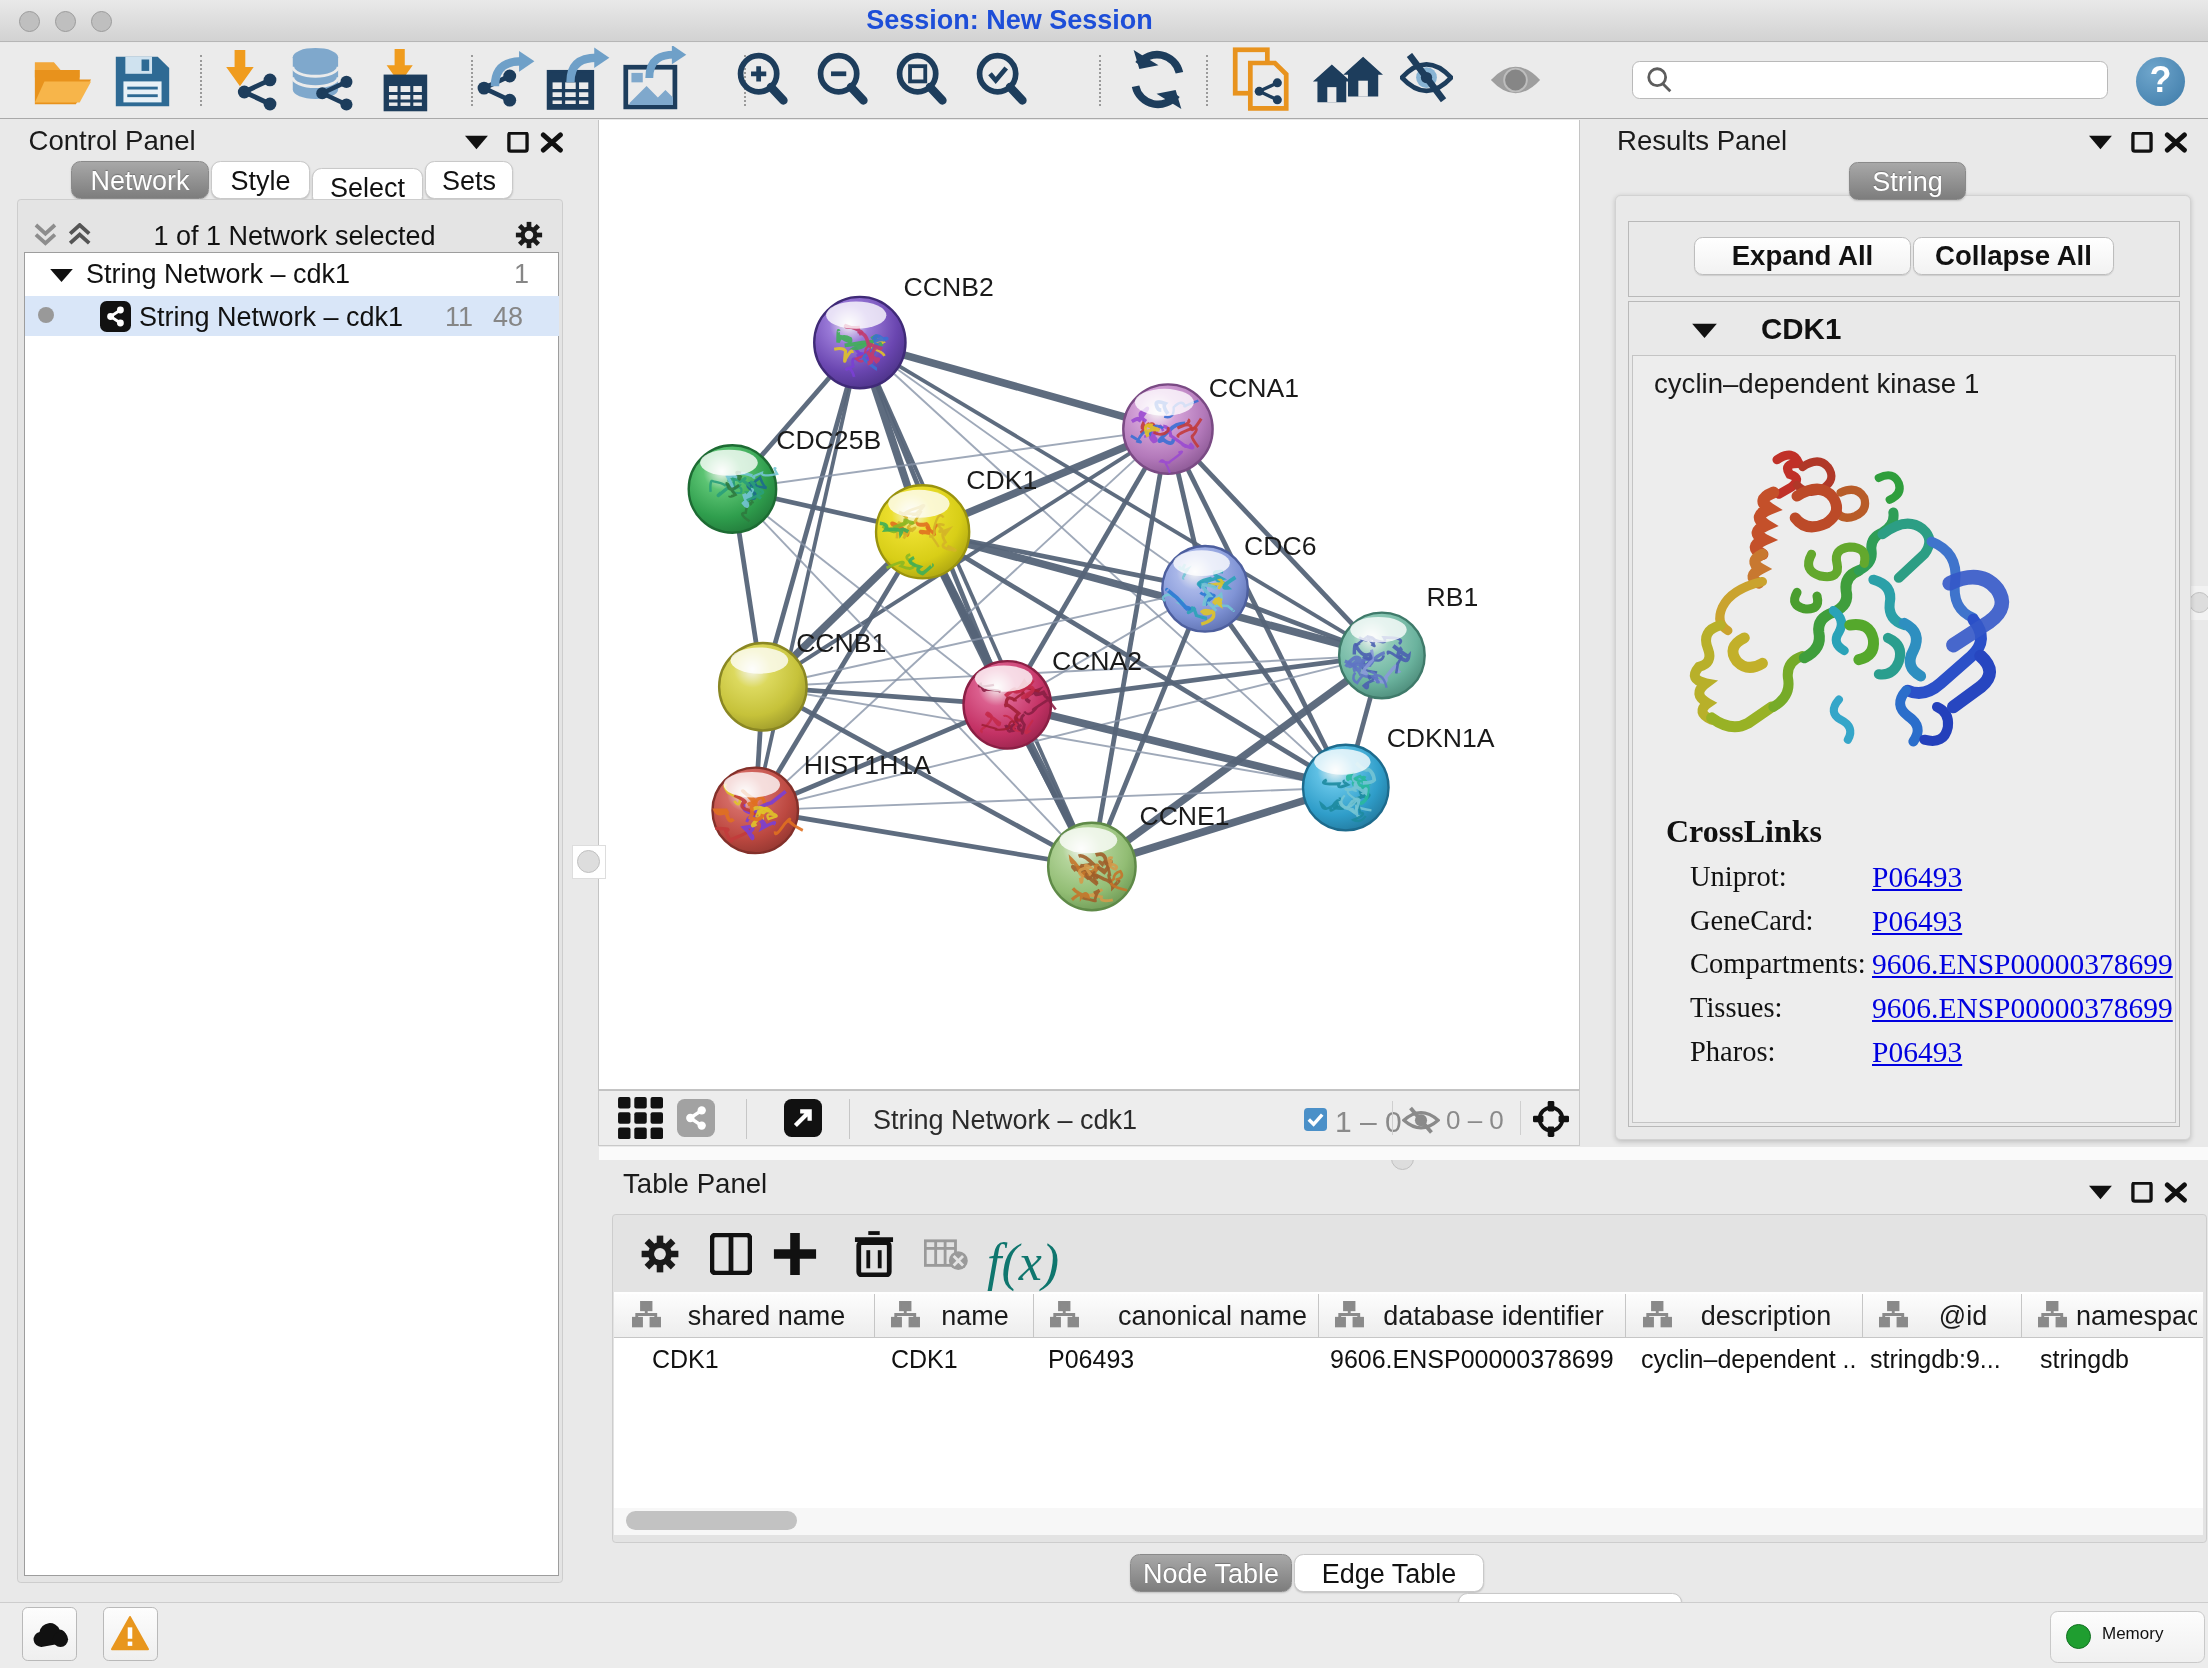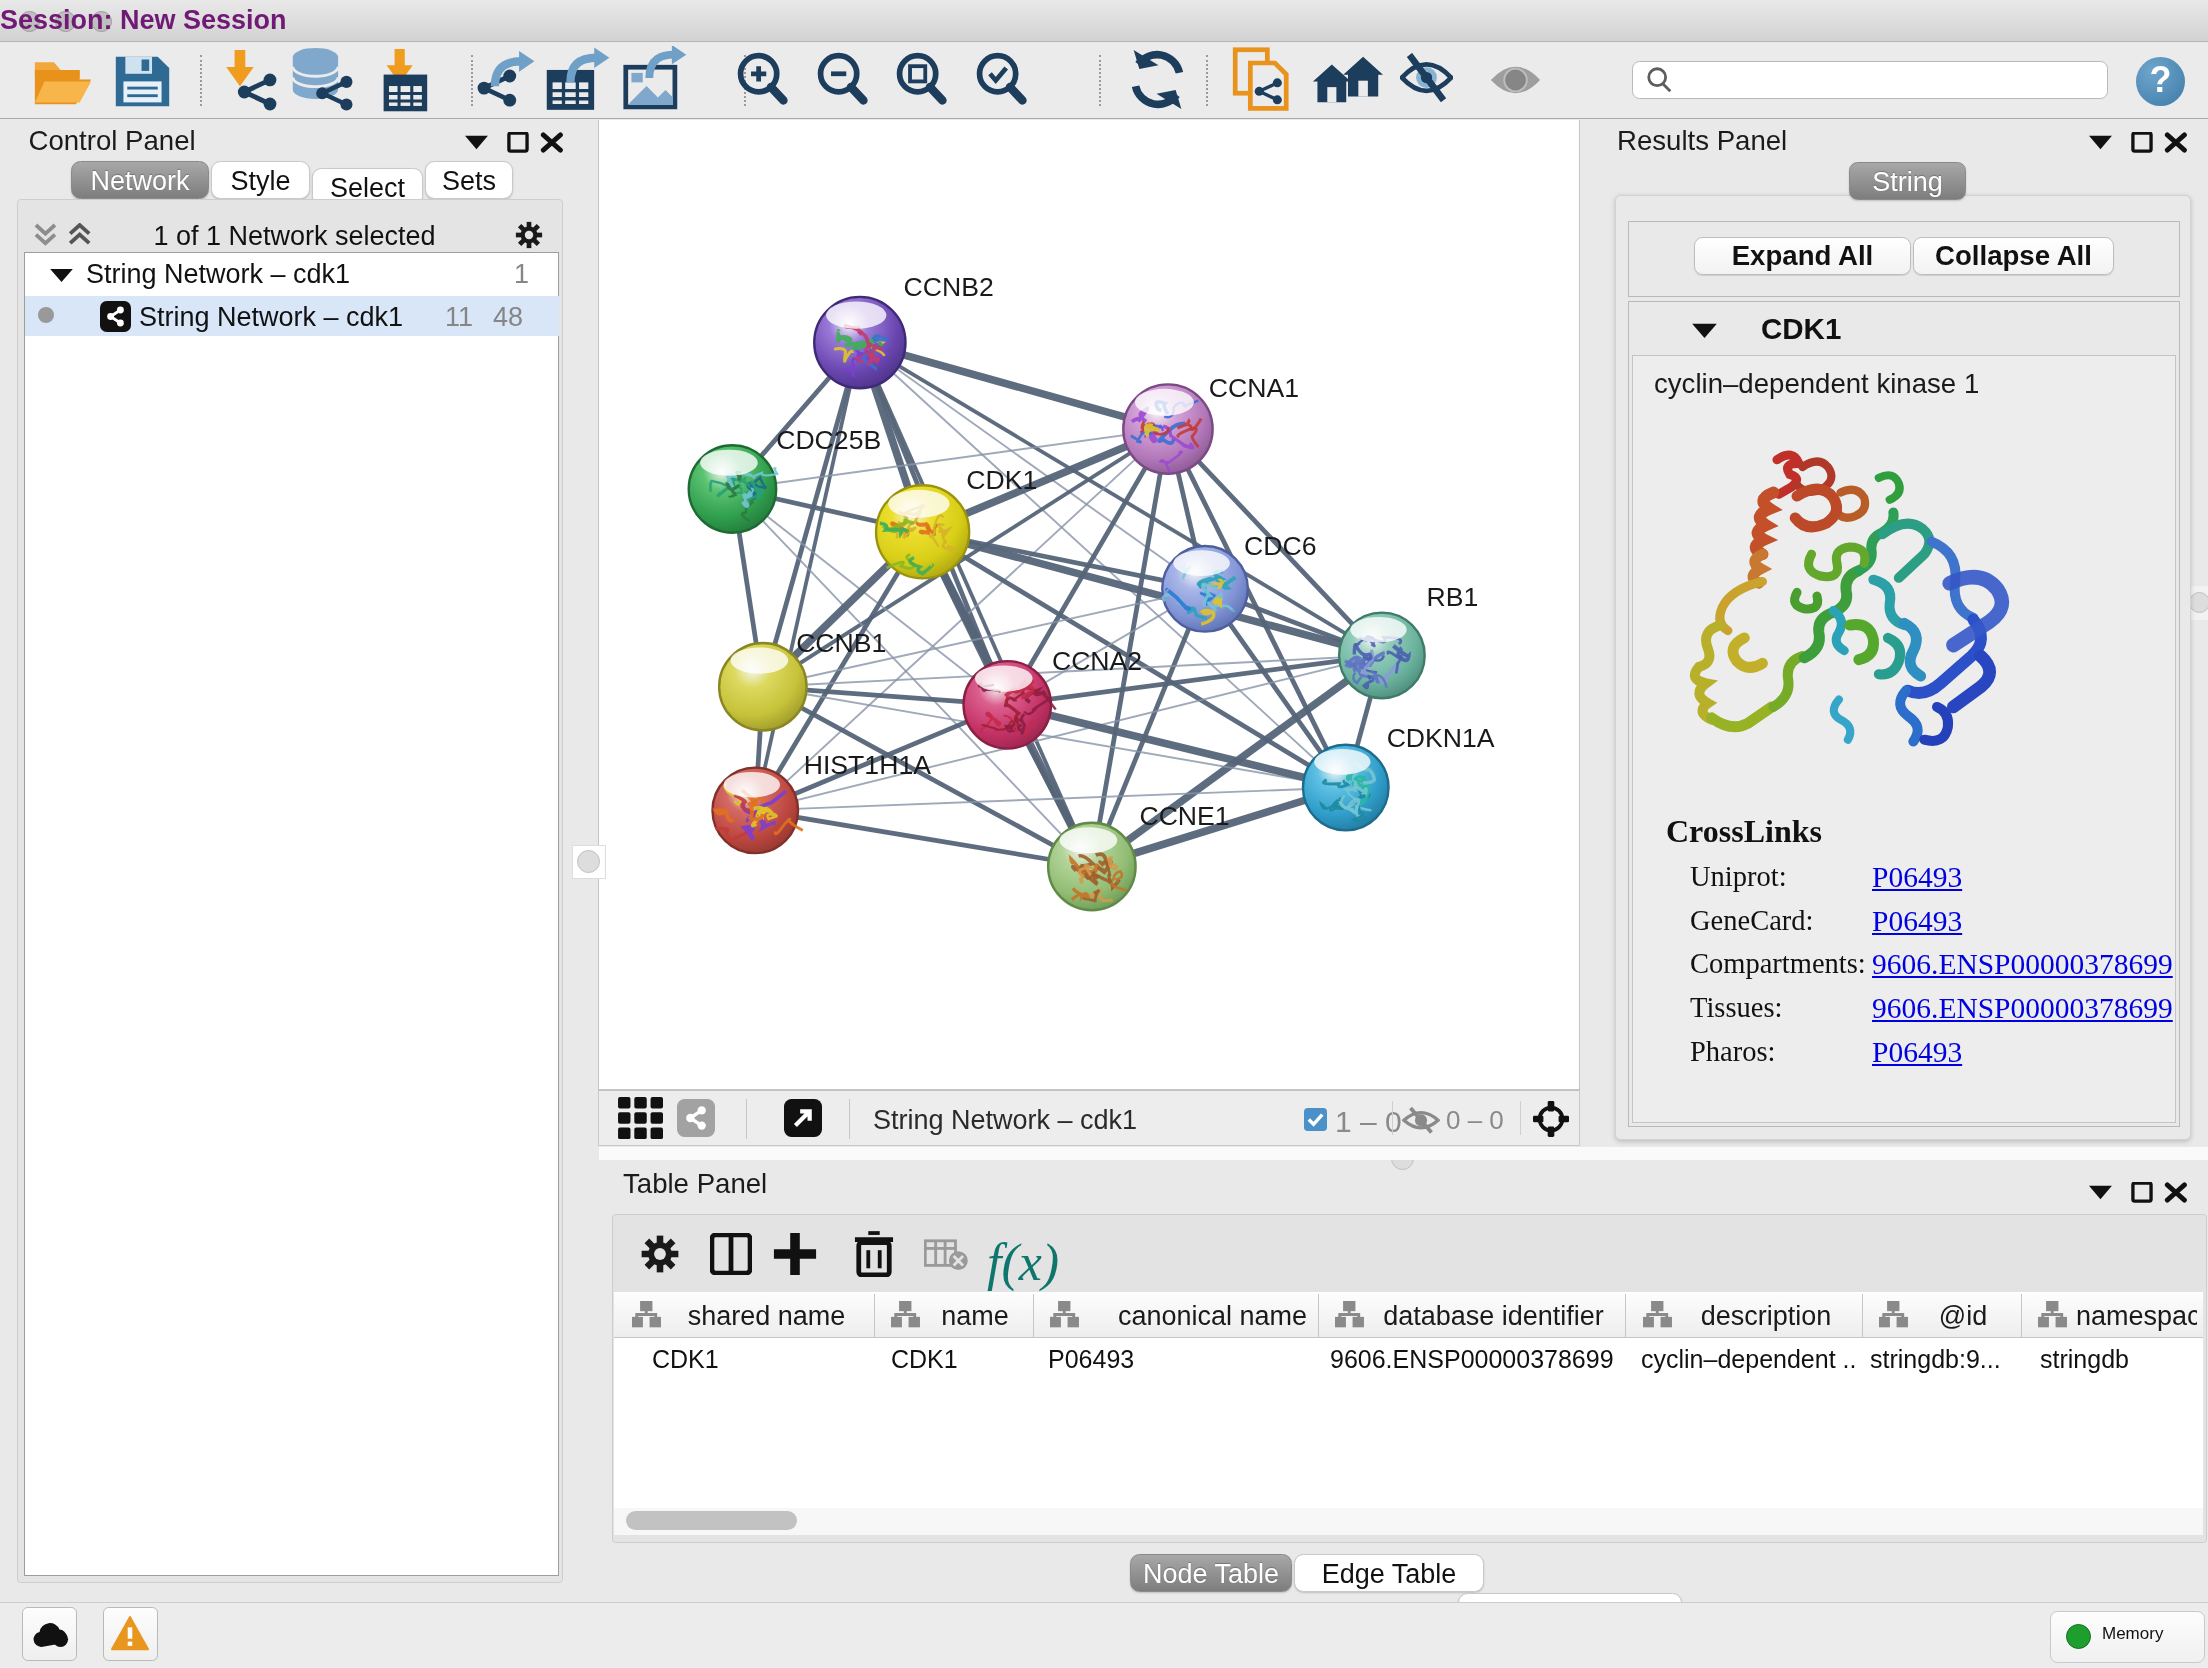--- a/index.html
+++ b/index.html
@@ -6,21 +6,21 @@
 .abs{position:absolute}
 .panelTitle{font-size:27.6px;color:#1b1b1b}
 .tab{position:absolute;height:38px;border-radius:9.5px 9.5px 9.5px 9.5px;text-align:center;font-size:27px;line-height:38px;color:#111;background:#fff;border:1px solid #c9c9c9;box-shadow:0 1px 1.9px rgba(0,0,0,.18)}
 .tabSel{background:linear-gradient(#a8a8a8,#7d7d7d);color:#fff;border:1px solid #8a8a8a;text-shadow:0 -1px 1px rgba(0,0,0,.25)}
 .btn{position:absolute;background:linear-gradient(#ffffff,#f2f2f2);border:1px solid #bdbdbd;border-radius:8.6px;text-align:center;font-size:27.6px;color:#111;box-shadow:0 1px 1px rgba(0,0,0,.12)}
 </style></head><body>
 <div class="abs" style="left:0;top:0;width:2208px;height:42px;background:linear-gradient(#e9e9e9,#d2d2d2);border-bottom:1px solid #b6b6b6"></div>
 <div class="abs" style="left:19px;top:11.4px;width:21px;height:21px;border-radius:50%;background:#bfbfbf;border:1px solid #9b9b9b"></div>
 <div class="abs" style="left:55px;top:11.4px;width:21px;height:21px;border-radius:50%;background:#bfbfbf;border:1px solid #9b9b9b"></div>
 <div class="abs" style="left:91px;top:11.4px;width:21px;height:21px;border-radius:50%;background:#bfbfbf;border:1px solid #9b9b9b"></div>
-<div class="abs" style="left:0;top:4.8px;width:2019px;text-align:left;font-size:27px;font-weight:700;color:#701a75">Session: New Session</div>
+<div class="abs" style="left:0;top:4.8px;width:2019px;text-align:center;font-size:27px;font-weight:700;color:#1d4ed8">Session: New Session</div>
 
 <div class="abs" style="left:0;top:43px;width:2208px;height:76px;background:#ebebeb;border-bottom:1.9px solid #a9a9a9"></div>
 <div class="abs" style="left:200px;top:55px;width:0;height:51px;border-left:2.9px dotted #9a9a9a"></div>
 <div class="abs" style="left:471px;top:55px;width:0;height:51px;border-left:2.9px dotted #9a9a9a"></div>
 <div class="abs" style="left:744px;top:55px;width:0;height:51px;border-left:2.9px dotted #9a9a9a"></div>
 <div class="abs" style="left:1099px;top:55px;width:0;height:51px;border-left:2.9px dotted #9a9a9a"></div>
 <div class="abs" style="left:1206px;top:55px;width:0;height:51px;border-left:2.9px dotted #9a9a9a"></div>
 <svg class="abs" style="left:28.5px;top:49px" width="67" height="61" viewBox="0 0 70 64">
     <path d="M6,14 h20 l7,8 h20 v8 h-47 z" fill="#f2a73a"></path>
     <path d="M6,58 L6,22 h47 v10 h12 L49,58 z" fill="#e8921c"></path>

